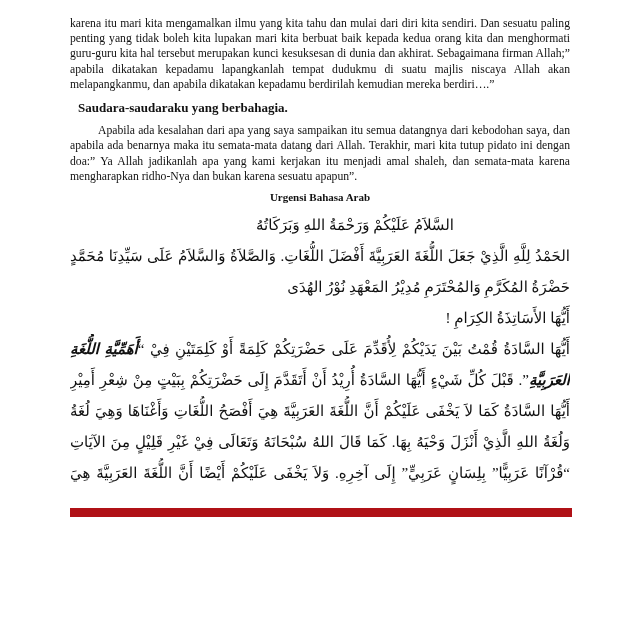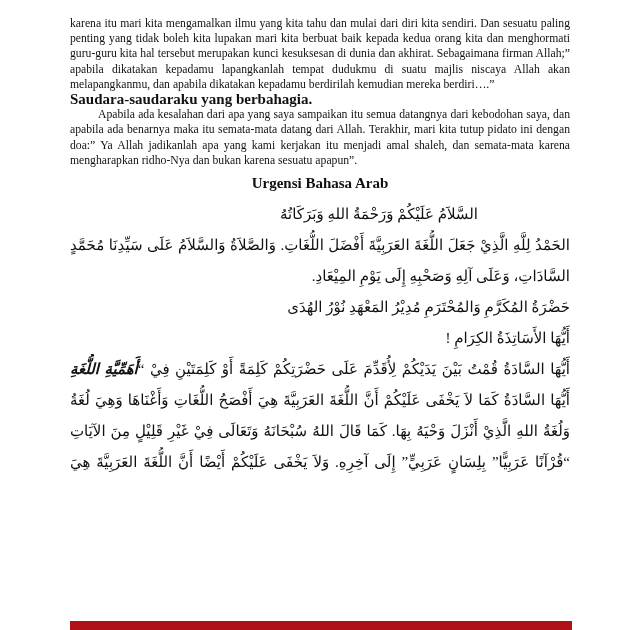--- a/index.html
+++ b/index.html
@@ -1,63 +1,63 @@
 <!DOCTYPE html>
 <html><head>
 <meta charset="utf-8">
 <style>
   html, body { margin: 0; padding: 0; background: #ffffff; }
   .page {
     position: relative;
     width: 638px;
-    height: 630px;
+    height: 517px;
     background: #ffffff;
     box-sizing: border-box;
     padding: 16px 68px 0 70px;
     font-family: "Liberation Serif", serif;
     color: #111111;
     overflow: hidden;
   }
   .para {
     margin: 0;
     font-size: 11.7px;
     line-height: 15.2px;
     text-align: justify;
   }
   .subhead {
-    margin: 0;
-    font-size: 15px;
+    margin: 8px;
+    font-size: 13px;
     line-height: 15.2px;
     font-weight: bold;
     text-align: left;
   }
   .indent { text-indent: 28px; }
   .heading {
     margin: 7px 0 7px 0;
-    font-size: 15px;
+    font-size: 11px;
     font-weight: bold;
     text-align: center;
   }
   .arabic {
     direction: rtl;
     font-size: 15px;
   }
   .aline {
     margin: 0;
     line-height: 31px;
     max-height: 31px;
     overflow: hidden;
     text-align: right;
   }
   .aline.full {
     text-align: justify;
     text-align-last: justify;
   }
   .aline.salam {
-    margin-right: 92px;
+    margin-right: 116px;
     white-space: nowrap;
   }
   .abold { font-weight: bold; font-style: italic; }
   .redbar {
     position: absolute;
     left: 70px;
     right: 66px;
     bottom: 0;
     height: 9px;
   }
@@ -71,24 +71,24 @@
 
   <p class="subhead">Saudara-saudaraku yang berbahagia.</p>
 
   <p class="para indent">Apabila ada kesalahan dari apa yang saya sampaikan itu semua datangnya dari kebodohan saya, dan apabila ada benarnya maka itu semata-mata datang dari Allah. Terakhir, mari kita tutup pidato ini dengan doa:” Ya Allah jadikanlah apa yang kami kerjakan itu menjadi amal shaleh, dan semata-mata karena mengharapkan ridho-Nya dan bukan karena sesuatu apapun”.</p>
 
   <h3 class="heading">Urgensi Bahasa Arab</h3>
 
   <div class="arabic" dir="rtl">
     <p class="aline salam">السَّلاَمُ عَلَيْكُمْ وَرَحْمَةُ اللهِ وَبَرَكَاتُهُ</p>
     <p class="aline full">الحَمْدُ لِلَّهِ الَّذِيْ جَعَلَ اللُّغَةَ العَرَبِيَّةَ أَفْضَلَ اللُّغَاتِ. وَالصَّلاَةُ وَالسَّلاَمُ عَلَى سَيِّدِنَا مُحَمَّدٍ سَيِّدِ</p>
-    <p class="aline">السَّادَاتِ، وَعَلَى آلِهِ وَصَحْبِهِ إِلَى يَوْمِ المِيْعَادِ.</p>
     <p class="aline">حَضْرَةُ المُكَرَّمِ وَالمُحْتَرَمِ مُدِيْرُ المَعْهَدِ نُوْرُ الهُدَى</p>
     <p class="aline">أَيُّهَا الأَسَاتِذَةُ الكِرَامِ !</p>
     <p class="aline full"><span>أَيُّهَا السَّادَةُ قُمْتُ بَيْنَ يَدَيْكُمْ لِأُقَدِّمَ عَلَى حَضْرَتِكُمْ كَلِمَةً أَوْ كَلِمَتَيْنِ فِيْ “</span><span class="abold">أَهَمِّيَّةِ اللُّغَةِ</span></p>
+    <p class="aline full"><span class="abold">العَرَبِيَّةِ</span><span>”. قَبْلَ كُلِّ شَيْءٍ أَيُّهَا السَّادَةُ أُرِيْدُ أَنْ أَتَقَدَّمَ إِلَى حَضْرَتِكُمْ بِبَيْتٍ مِنْ شِعْرِ أَمِيْرِ</span></p>
     <p class="aline full">أَيُّهَا السَّادَةُ كَمَا لاَ يَخْفَى عَلَيْكُمْ أَنَّ اللُّغَةَ العَرَبِيَّةَ هِيَ أَفْصَحُ اللُّغَاتِ وَأَغْنَاهَا وَهِيَ لُغَةُ القُرْآنِ</p>
     <p class="aline full">وَلُغَةُ اللهِ الَّذِيْ أَنْزَلَ وَحْيَهُ بِهَا. كَمَا قَالَ اللهُ سُبْحَانَهُ وَتَعَالَى فِيْ غَيْرِ قَلِيْلٍ مِنَ الآيَاتِ البَيِّنَاتِ</p>
     <p class="aline full">“قُرْآنًا عَرَبِيًّا” بِلِسَانٍ عَرَبِيٍّ” إِلَى آخِرِهِ. وَلاَ يَخْفَى عَلَيْكُمْ أَيْضًا أَنَّ اللُّغَةَ العَرَبِيَّةَ هِيَ مِفْتَاحُ</p>
   </div>
 
   <div class="redbar" style="background: rgb(176, 17, 22);"></div>
 
 </div>
 
 </body></html>

